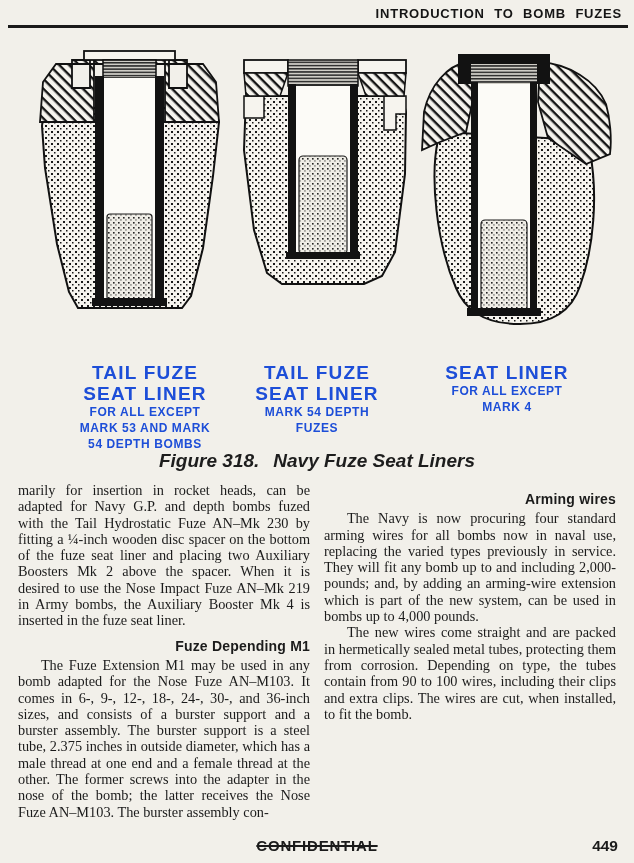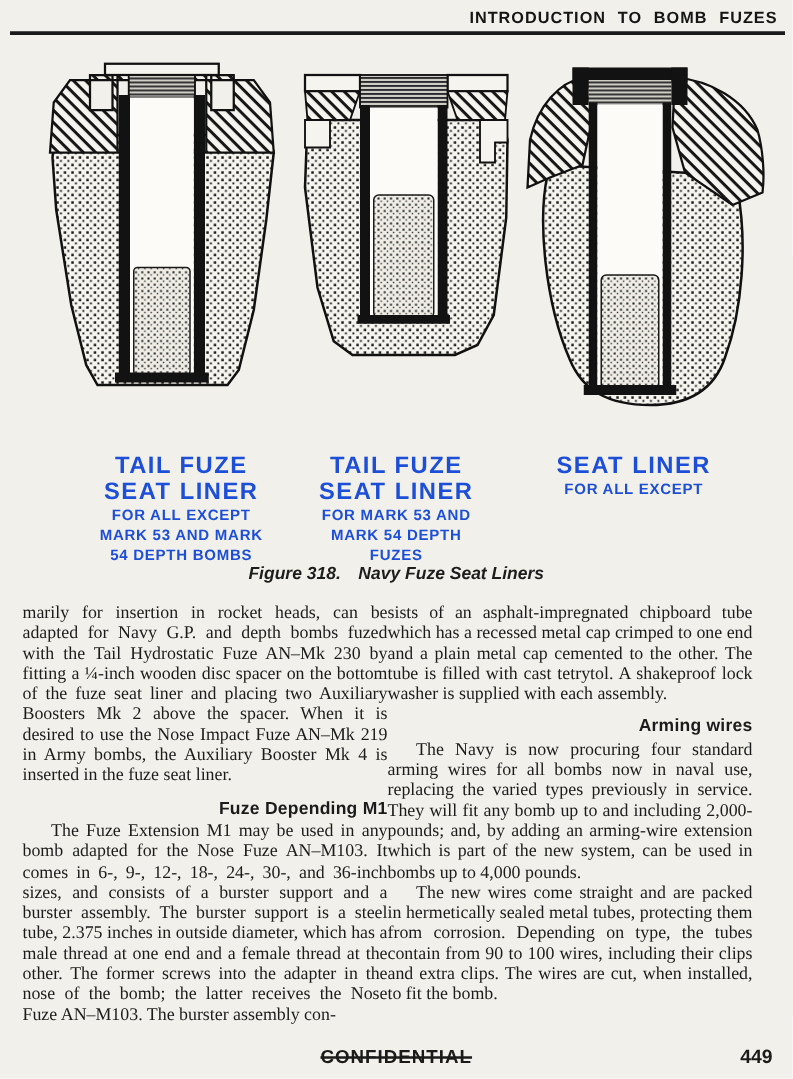--- a/index.html
+++ b/index.html
@@ -36,28 +36,29 @@
   }
   .fig-label .t{display:block;font-size:19px;line-height:21px;letter-spacing:1.2px;}
   .fig-label .s{display:block;font-size:12px;line-height:15px;letter-spacing:0.6px;margin-top:1px;}
   .fig-label .s:first-of-type{margin-top:4px;}
   .caption{
     position:absolute;top:404px;left:0;right:0;
     text-align:center;
     font-family:"Liberation Sans", sans-serif;
     font-style:italic;
     font-weight:bold;
-    font-size:14px;
+    font-size:19px;
     color:#1d1d1d;
   }
   .caption .cap-label{margin-right:14px;}
   
   .cols{
     position:absolute;top:482px;left:0;right:0;
     display:flex;
+    gap:14px;
     padding:0 18px;
   }
   .col{
     width:292px;
     text-align:justify;
     font-size:14.3px;
     line-height:16.3px;
     color:#1b1b1b;
   }
   .col p{margin:0;}
@@ -199,42 +200,41 @@
     <div class="fig-label" style="left:45px;width:200px;">
       <span class="t">TAIL FUZE</span>
       <span class="t">SEAT LINER</span>
       <span class="s">FOR ALL EXCEPT</span>
       <span class="s">MARK 53 AND MARK</span>
       <span class="s">54 DEPTH BOMBS</span>
     </div>
     <div class="fig-label" style="left:227px;width:180px;">
       <span class="t">TAIL FUZE</span>
       <span class="t">SEAT LINER</span>
-      <span class="s">FOR MARK 53 AND</span>
       <span class="s">MARK 54 DEPTH</span>
       <span class="s">FUZES</span>
     </div>
     <div class="fig-label" style="left:412px;width:190px;">
       <span class="t">SEAT LINER</span>
       <span class="s">FOR ALL EXCEPT</span>
+      <span class="s">MARK 4</span>
     </div>
 
     <div class="caption">
       <span class="cap-label">Figure 318.</span><span>Navy Fuze Seat Liners</span>
     </div>
   </div>
 
   <div class="cols">
     <div class="col">
       <p>marily for insertion in rocket heads, can be adapted for Navy G.P. and depth bombs fuzed with the Tail Hydrostatic Fuze AN–Mk 230 by fitting a ¼-inch wooden disc spacer on the bottom of the fuze seat liner and placing two Auxiliary Boosters Mk 2 above the spacer. When it is desired to use the Nose Impact Fuze AN–Mk 219 in Army bombs, the Auxiliary Booster Mk 4 is inserted in the fuze seat liner.</p>
       <h3>Fuze Depending M1</h3>
       <p class="ind">The Fuze Extension M1 may be used in any bomb adapted for the Nose Fuze AN–M103. It comes in 6-, 9-, 12-, 18-, 24-, 30-, and 36-inch sizes, and consists of a burster support and a burster assembly. The burster support is a steel tube, 2.375 inches in outside diameter, which has a male thread at one end and a female thread at the other. The former screws into the adapter in the nose of the bomb; the latter receives the Nose Fuze AN–M103. The burster assembly con-</p>
     </div>
     <div class="col">
-      <p>sists of an asphalt-impregnated chipboard tube which has a recessed metal cap crimped to one end and a plain metal cap cemented to the other. The tube is filled with cast tetrytol. A shakeproof lock washer is supplied with each assembly.</p>
       <h3>Arming wires</h3>
       <p class="ind">The Navy is now procuring four standard arming wires for all bombs now in naval use, replacing the varied types previously in service. They will fit any bomb up to and including 2,000-pounds; and, by adding an arming-wire extension which is part of the new system, can be used in bombs up to 4,000 pounds.</p>
       <p class="ind">The new wires come straight and are packed in hermetically sealed metal tubes, protecting them from corrosion. Depending on type, the tubes contain from 90 to 100 wires, including their clips and extra clips. The wires are cut, when installed, to fit the bomb.</p>
     </div>
   </div>
 
   <div class="ftr">
     <span class="conf">CONFIDENTIAL</span>
     <span class="pageno">449</span>
   </div>

